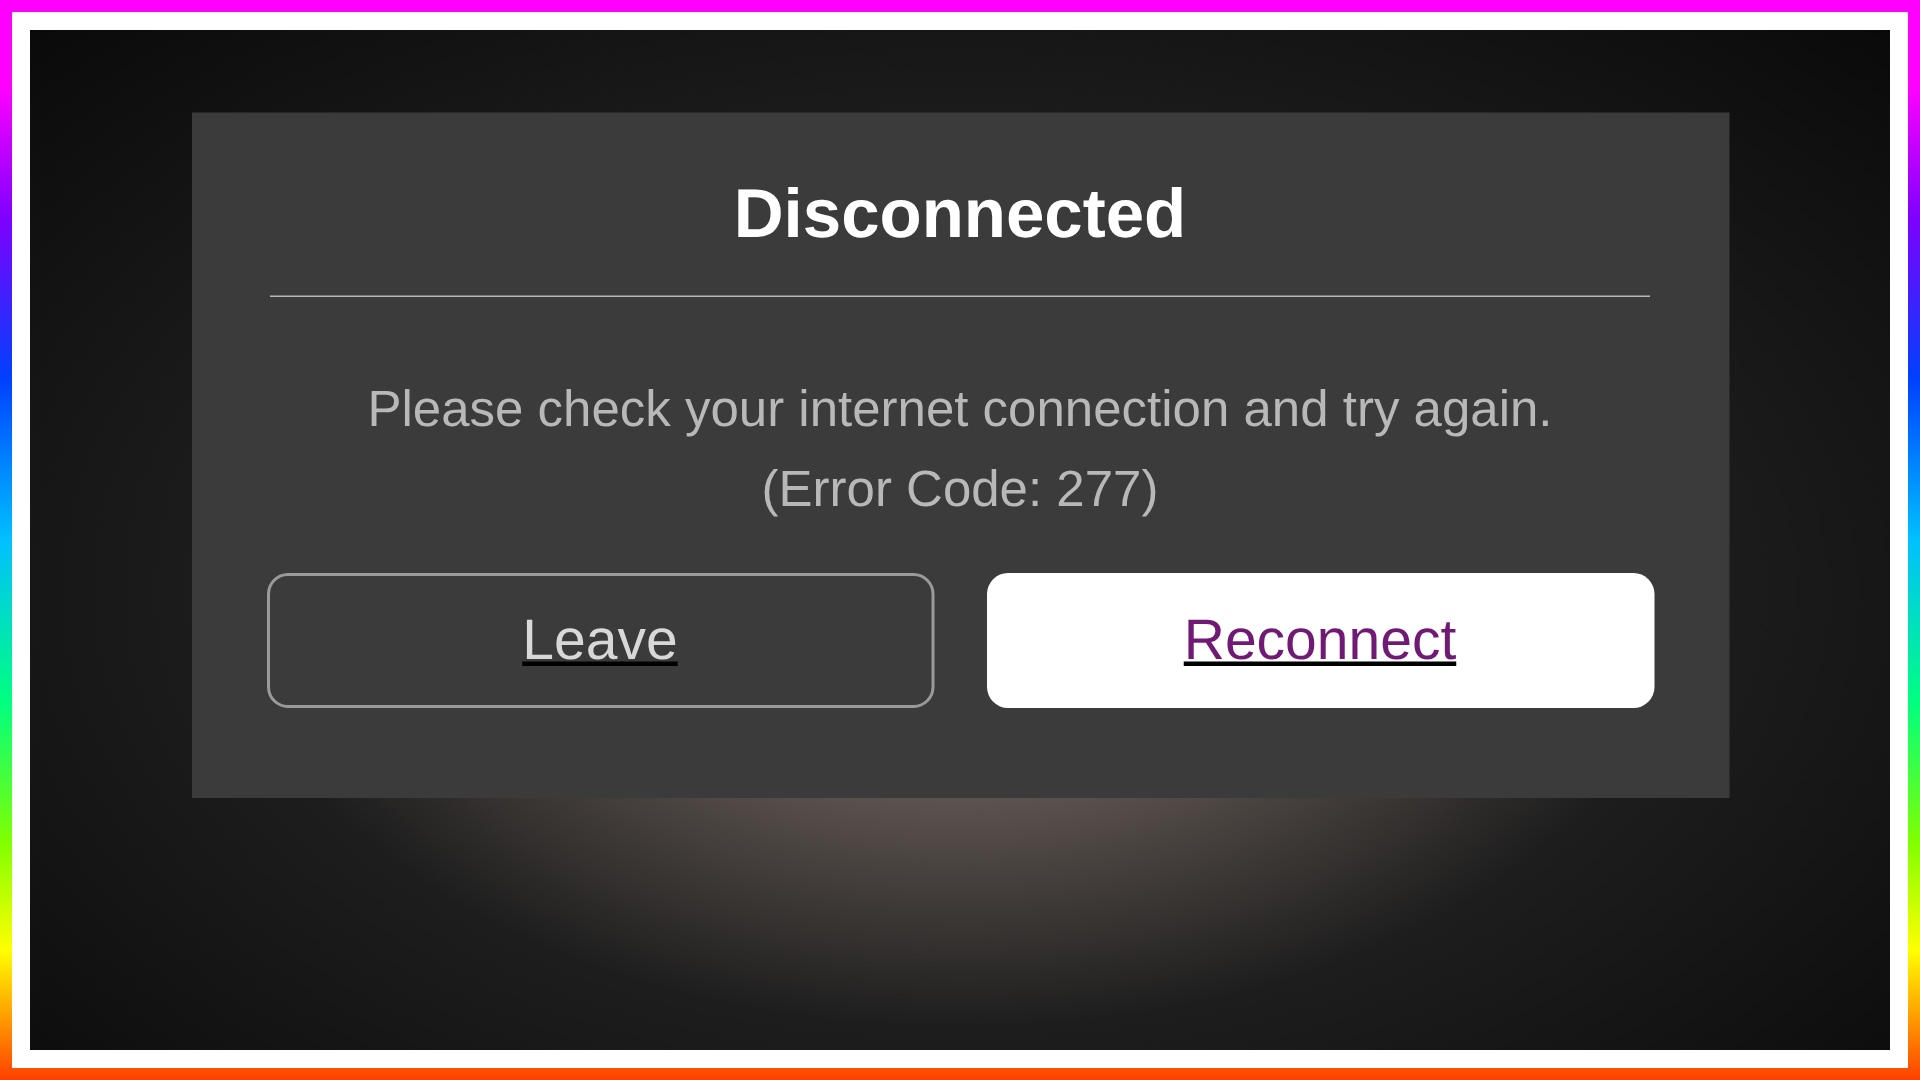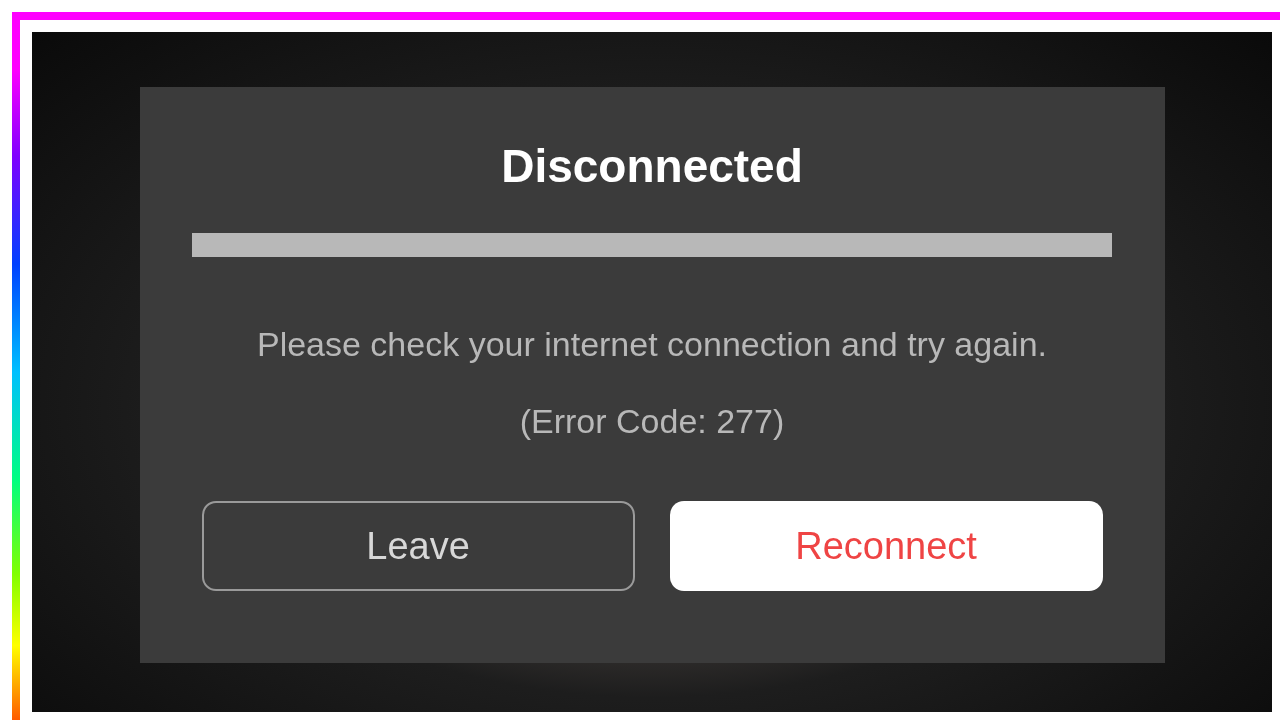--- a/index.html
+++ b/index.html
@@ -1,17 +1,17 @@
 <!DOCTYPE html>
 <html><head>
   <meta charset="utf-8">
   <style>
     * {
       margin: 0;
-      padding: 12px;
+      padding: 0;
       box-sizing: border-box;
     }
     body {
       width: 1280px;
       height: 720px;
       overflow: hidden;
       font-family: Arial, Helvetica, sans-serif;
       position: relative;
     }
     .rainbow-border {
@@ -79,41 +79,42 @@
       color: #b8b8b8;
       font-size: 34px;
       text-align: center;
       margin-bottom: 36px;
     }
     .button-row {
       display: flex;
       gap: 35px;
       justify-content: center;
       width: 100%;
+      text-decoration: underline;
     }
     .btn {
       width: 445px;
       height: 90px;
       border-radius: 14px;
       font-size: 38px;
       font-weight: 400;
       cursor: pointer;
       display: flex;
       align-items: center;
       justify-content: center;
     }
     .btn-outline {
       background: transparent;
       border: 2px solid #9a9a9a;
       color: #d8d8d8;
     }
     .btn-filled {
       background: #ffffff;
       border: none;
-      color: #ef4444;
+      color: #701a75;
     }
   </style>
 </head>
 <body>
 
 <div class="rainbow-border">
   <div class="inner-white">
     <div class="backdrop">
       <div class="dialog">
         <div class="dialog-title">Disconnected</div>

